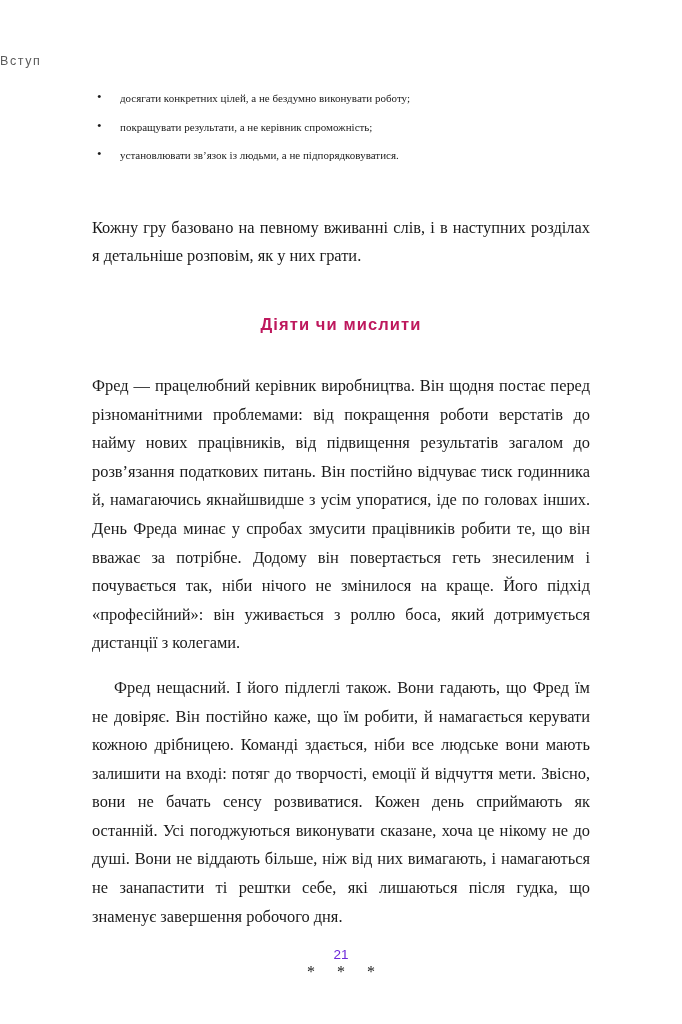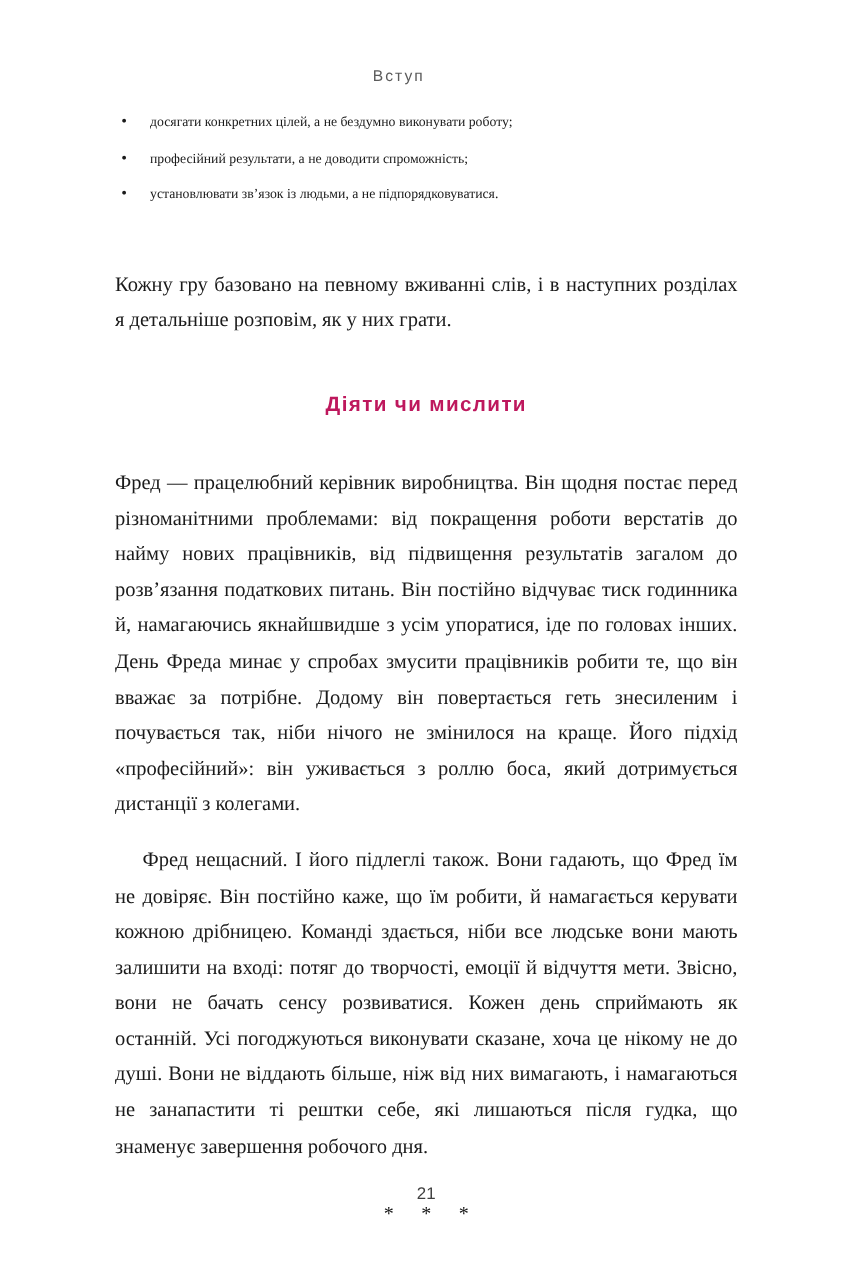--- a/index.html
+++ b/index.html
@@ -23,21 +23,20 @@
     height: 1024px;
     background: #ffffff;
   }
 
   
   .running-head {
     position: absolute;
     top: 54px;
     left: 0;
     width: 638px;
-    text-align: center;
     font-family: "Liberation Sans", sans-serif;
     font-size: 12.5px;
     letter-spacing: 1.6px;
     color: #5b5b5b;
     font-weight: 400;
   }
 
   
   .column {
     position: absolute;
@@ -116,35 +115,35 @@
 
   
   .page-number {
     position: absolute;
     bottom: 62px;
     left: 0;
     width: 682px;
     text-align: center;
     font-family: "Liberation Sans", sans-serif;
     font-size: 13.5px;
-    color: #404040;
+    color: #6d28d9;
   }
 </style>
 </head>
 <body>
 
 <div class="page">
 
   <div class="running-head">Вступ</div>
 
   <div class="column">
 
     <ul class="bullet-list">
       <li class="bullet-item">досягати конкретних цілей, а не бездумно викону­вати роботу;</li>
-      <li class="bullet-item">професійний результати, а не доводити спроможність;</li>
+      <li class="bullet-item">покращувати результати, а не керівник спроможність;</li>
       <li class="bullet-item">установлювати зв’язок із людьми, а не підпорядкову­ватися.</li>
     </ul>
 
     <div class="gap-after-list"></div>
 
     <p class="para last-line-natural">Кожну гру базовано на певному вживанні слів, і в наступних розділах я детальніше розповім, як у них грати.</p>
 
     <div class="gap-before-heading"></div>
 
     <h2 class="section-heading">Діяти чи мислити</h2>

